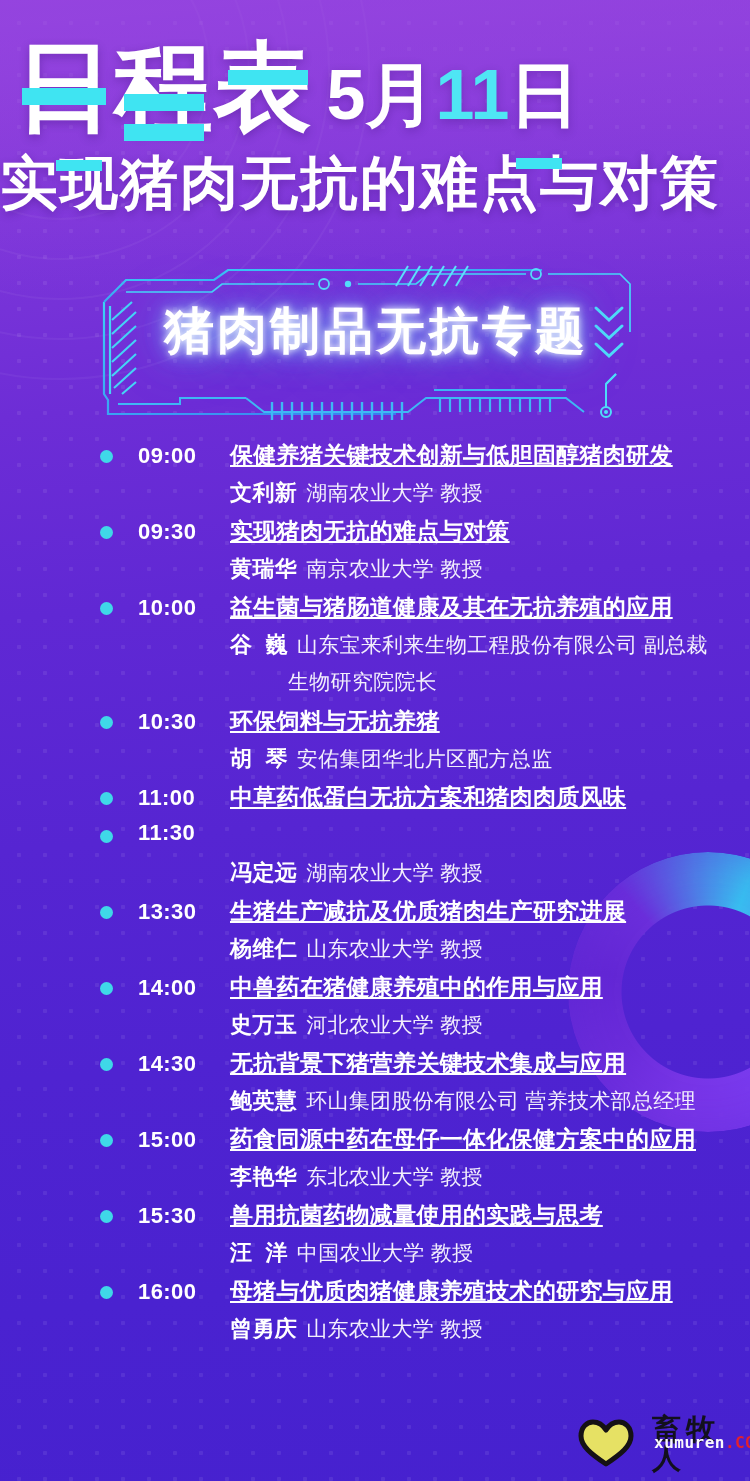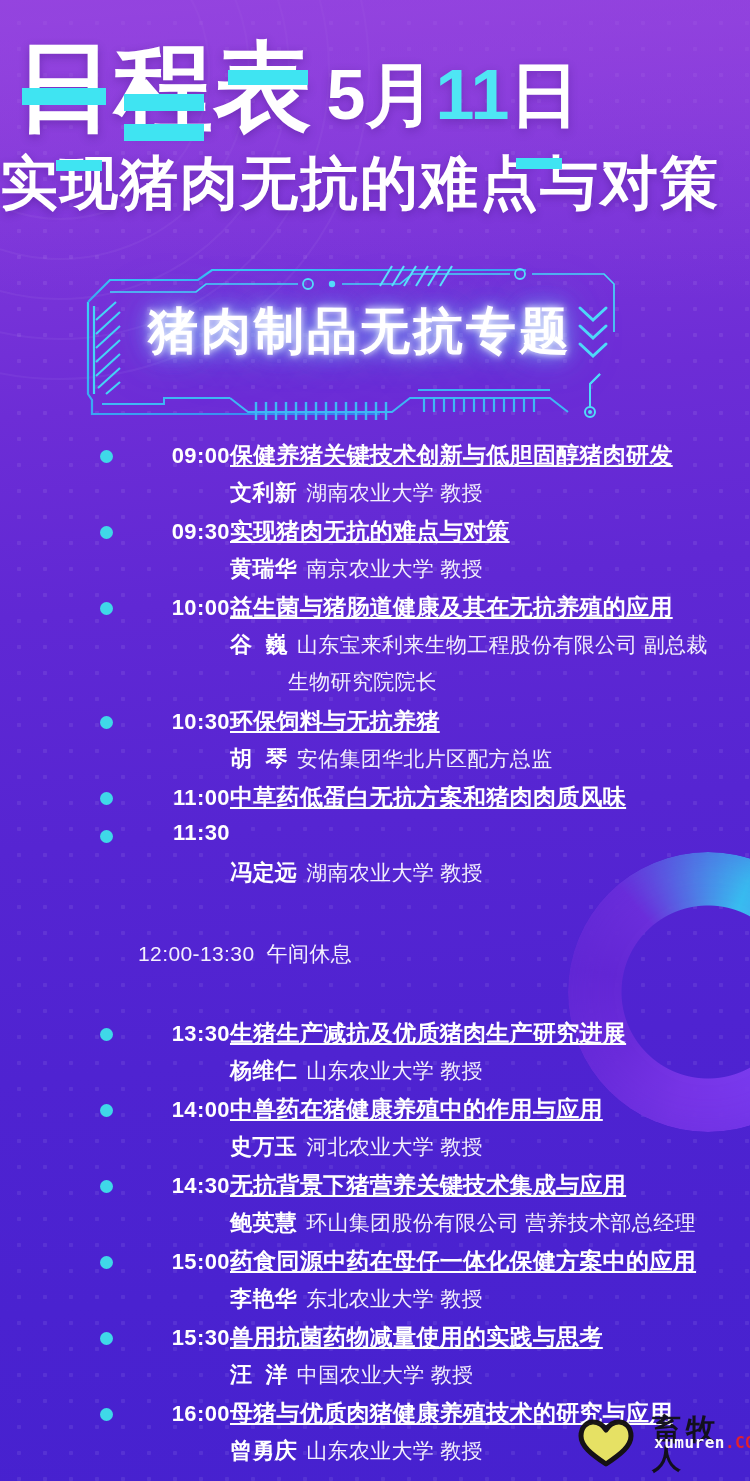--- a/index.html
+++ b/index.html
@@ -113,21 +113,21 @@
     color:#ffffff;
     letter-spacing:2px;
     margin-top:18px;
     text-shadow:0 3px 9px rgba(40,0,90,.28);
     white-space:nowrap;
   }
 
   
   .banner {
     position:absolute;
-    left:80px; top:262px;
+    left:96px; top:262px;
     width:560px; height:160px;
   }
   .banner svg { position:absolute; left:0; top:0; overflow:visible; }
   .banner-text {
     position:absolute; left:0; right:0; top:44px;
     text-align:center;
     font-size:50px; line-height:1;
     font-weight:bold;
     color:#ffffff;
     letter-spacing:3px;
@@ -141,21 +141,20 @@
 
   
   .schedule {
     position:absolute;
     left:0; top:440px; width:750px;
   }
   .row {
     position:relative;
     padding-left:100px;
     margin-bottom:0px;
-    text-align:right;
   }
   .bullet {
     position:absolute;
     left:100px; top:10px;
     width:13px; height:13px;
     border-radius:50%;
     background:#3fd8e8;
   }
   .line-main {
     display:flex; align-items:baseline;
@@ -451,24 +450,20 @@
       <div class="line-main">
         <span class="time">11:30</span>
       </div>
       <div class="line-sub">
         <span class="sub-pad"></span>
         <span class="speaker">冯定远</span>
         <span class="affil">湖南农业大学 教授</span>
       </div>
     </div>
 
-    <div class="break-row">
-      <span class="break-txt">12:00-13:30</span>
-      <span class="break-txt" style="margin-left:12px;">午间休息</span>
-    </div>
 
     <div class="row">
       <span class="bullet"></span>
       <div class="line-main">
         <span class="time">13:30</span>
         <span class="topic">生猪生产减抗及优质猪肉生产研究进展</span>
       </div>
       <div class="line-sub">
         <span class="sub-pad"></span>
         <span class="speaker">杨维仁</span>

